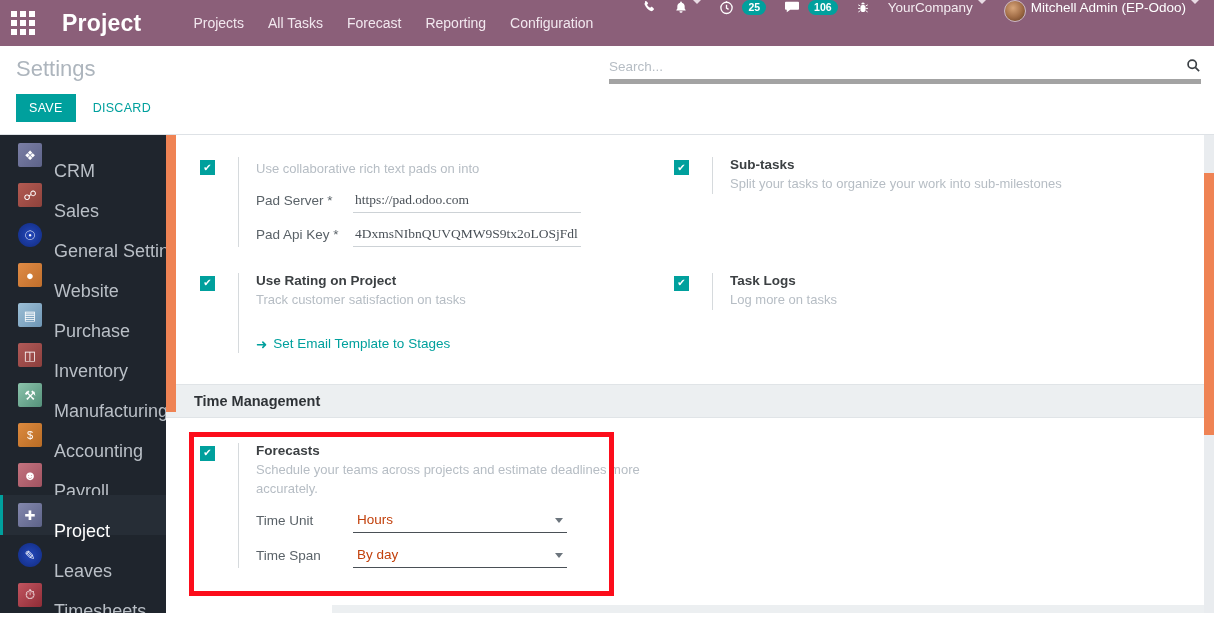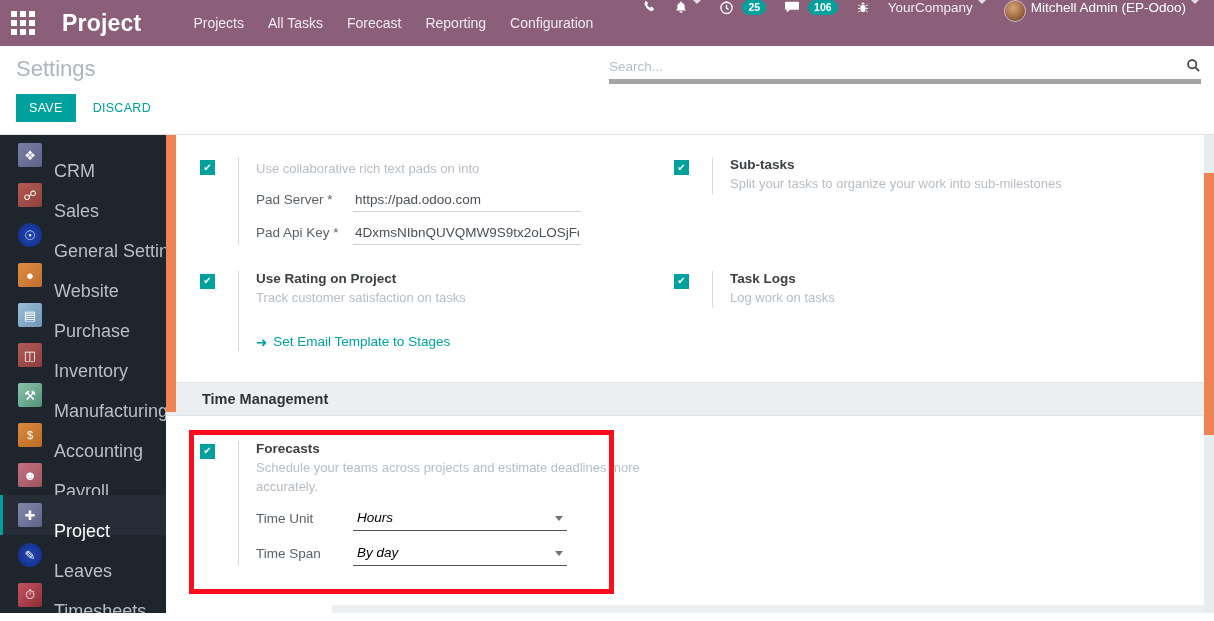--- a/index.html
+++ b/index.html
@@ -131,51 +131,51 @@
   }
   .setting-body { border-left: 1px solid #d6dadd; padding-left: 17px; flex: 1; }
   .setting-title { font-size: 13.5px; font-weight: bold; color: #3c4043; }
   .setting-desc { font-size: 13px; color: #b6bdc4; line-height: 1.45; margin-top: 3px; }
 
   .field-row { display: flex; align-items: center; margin-top: 11px; }
   .field-label { width: 97px; flex: none; font-size: 13.5px; color: #5a6268; line-height: 1.25; }
   .field-input {
     flex: 1; max-width: 228px; border: none; border-bottom: 1px solid #cdd2d6;
     outline: none; font-size: 13.5px; color: #495057; padding: 2px 2px 4px 2px;
-    font-family: Liberation Sans, sans-serif; background: transparent;
+    font-family: Liberation Serif, serif; background: transparent;
   }
   .link-action {
     display: inline-flex; align-items: center; gap: 6px; color: #00a09d;
     font-size: 13.5px; text-decoration: none; margin-top: 26px; cursor: pointer;
   }
 
   
   .section-band {
     background: #eceff1; border-top: 1px solid #e0e4e7; border-bottom: 1px solid #e0e4e7;
     padding: 8px 0 8px 28px; margin-top: 27px; margin-left: -34px;
     width: 1040px;
   }
-  .section-band h3 { font-size: 14.5px; color: #2f3337; font-weight: bold; margin-left: 8px; }
+  .section-band h3 { font-size: 14.5px; color: #2f3337; font-weight: bold; }
 
   
   .hl-wrap { position: relative; }
   .redbox {
     position: absolute; left: -11px; top: 14px; width: 425px; height: 164px;
     border: 5px solid #fc0d1b; pointer-events: none; z-index: 20;
   }
   .forecast-item { padding-top: 25px; }
 
   .select-wrap {
     position: relative; flex: 1; max-width: 214px;
     border-bottom: 1px solid #4a5056;
   }
   .select-wrap select {
     width: 100%; appearance: none; -webkit-appearance: none; border: none;
-    background: transparent; outline: none; font-size: 13.5px; color: #000000;
-    padding: 3px 18px 5px 4px; font-family: "Liberation Sans", sans-serif; cursor: pointer; font-style: italic;
+    background: transparent; outline: none; font-size: 13.5px; color: #c2410c;
+    padding: 3px 18px 5px 4px; font-family: "Liberation Sans", sans-serif; cursor: pointer;
   }
   .select-wrap .car {
     position: absolute; right: 4px; top: 9px; width: 0; height: 0;
     border-left: 4px solid transparent; border-right: 4px solid transparent;
     border-top: 5px solid #6c757d; pointer-events: none;
   }
 
   
   .rscroll-track {
     position: absolute; right: 0; top: 0; width: 10px; height: 478px;
@@ -387,21 +387,21 @@
             </div>
           </div>
         </div>
         <div class="setting-col">
           <div class="setting-item">
             <div class="chk-cell">
               <div class="chkbox"></div>
             </div>
             <div class="setting-body">
               <div class="setting-title">Task Logs</div>
-              <div class="setting-desc">Log work on tasks</div>
+              <div class="setting-desc">Log more on tasks</div>
             </div>
           </div>
         </div>
       </div>
 
       <div class="section-band">
         <h3>Time Management</h3>
       </div>
 
       <div class="hl-wrap">

